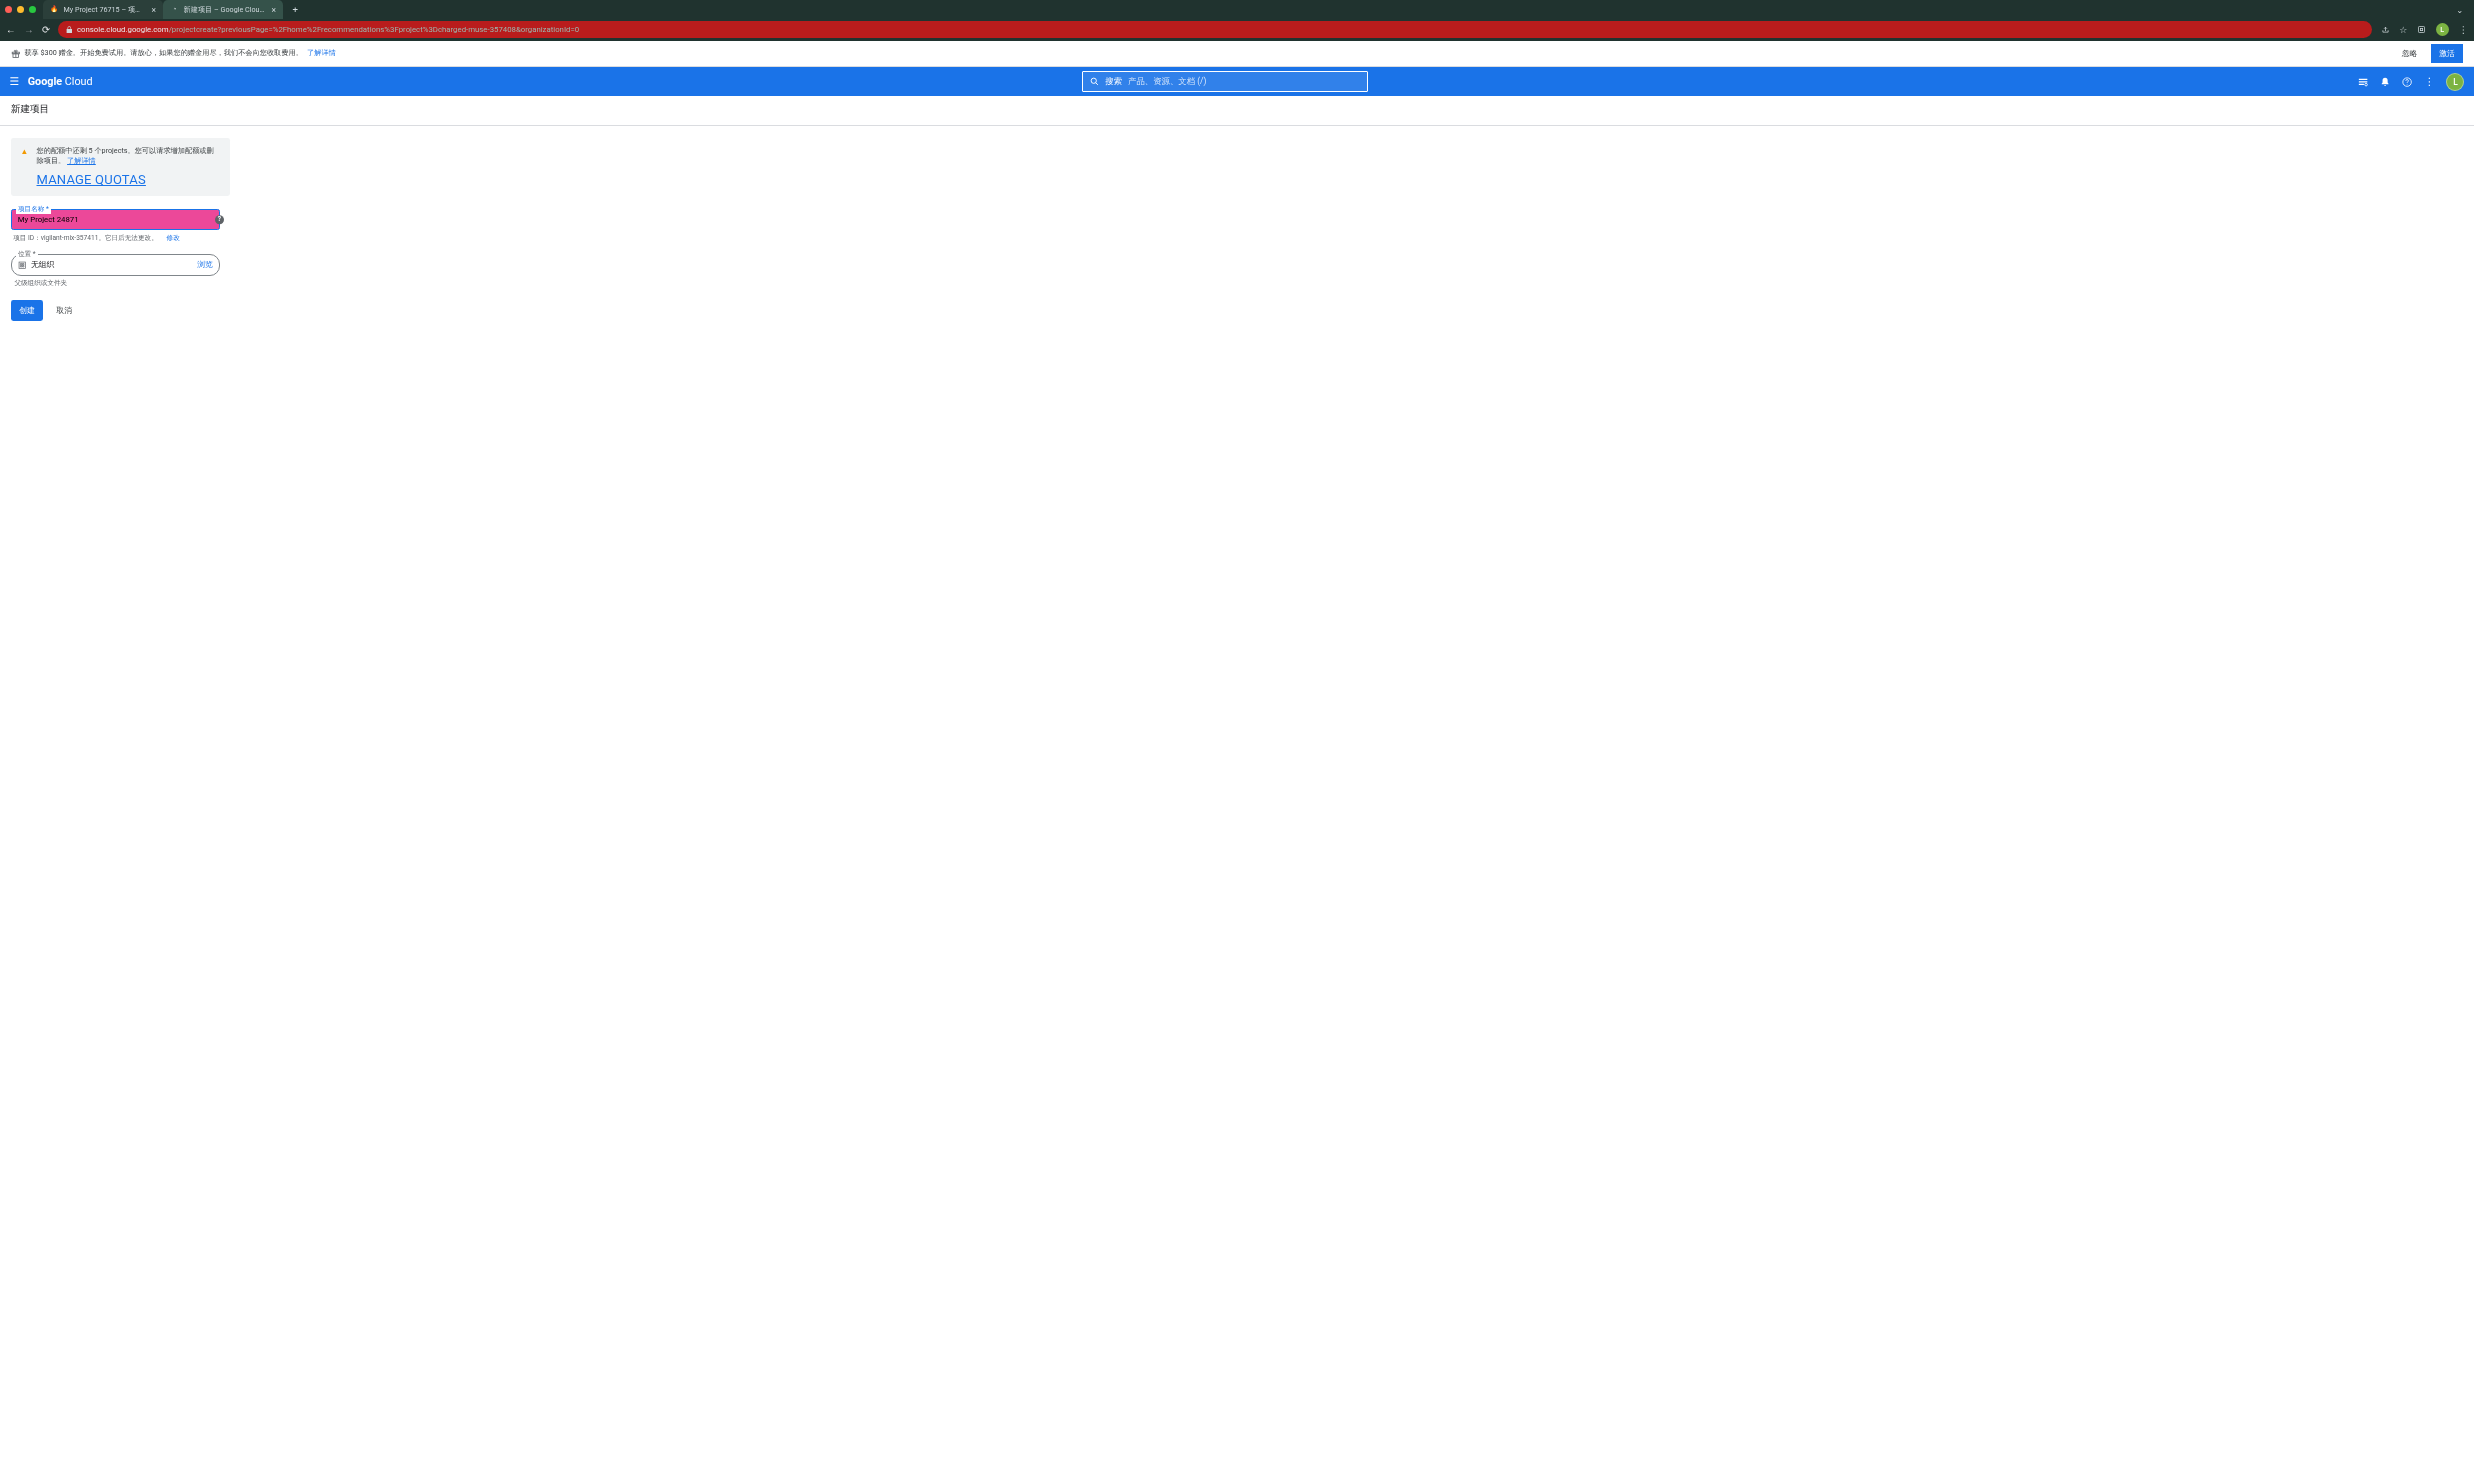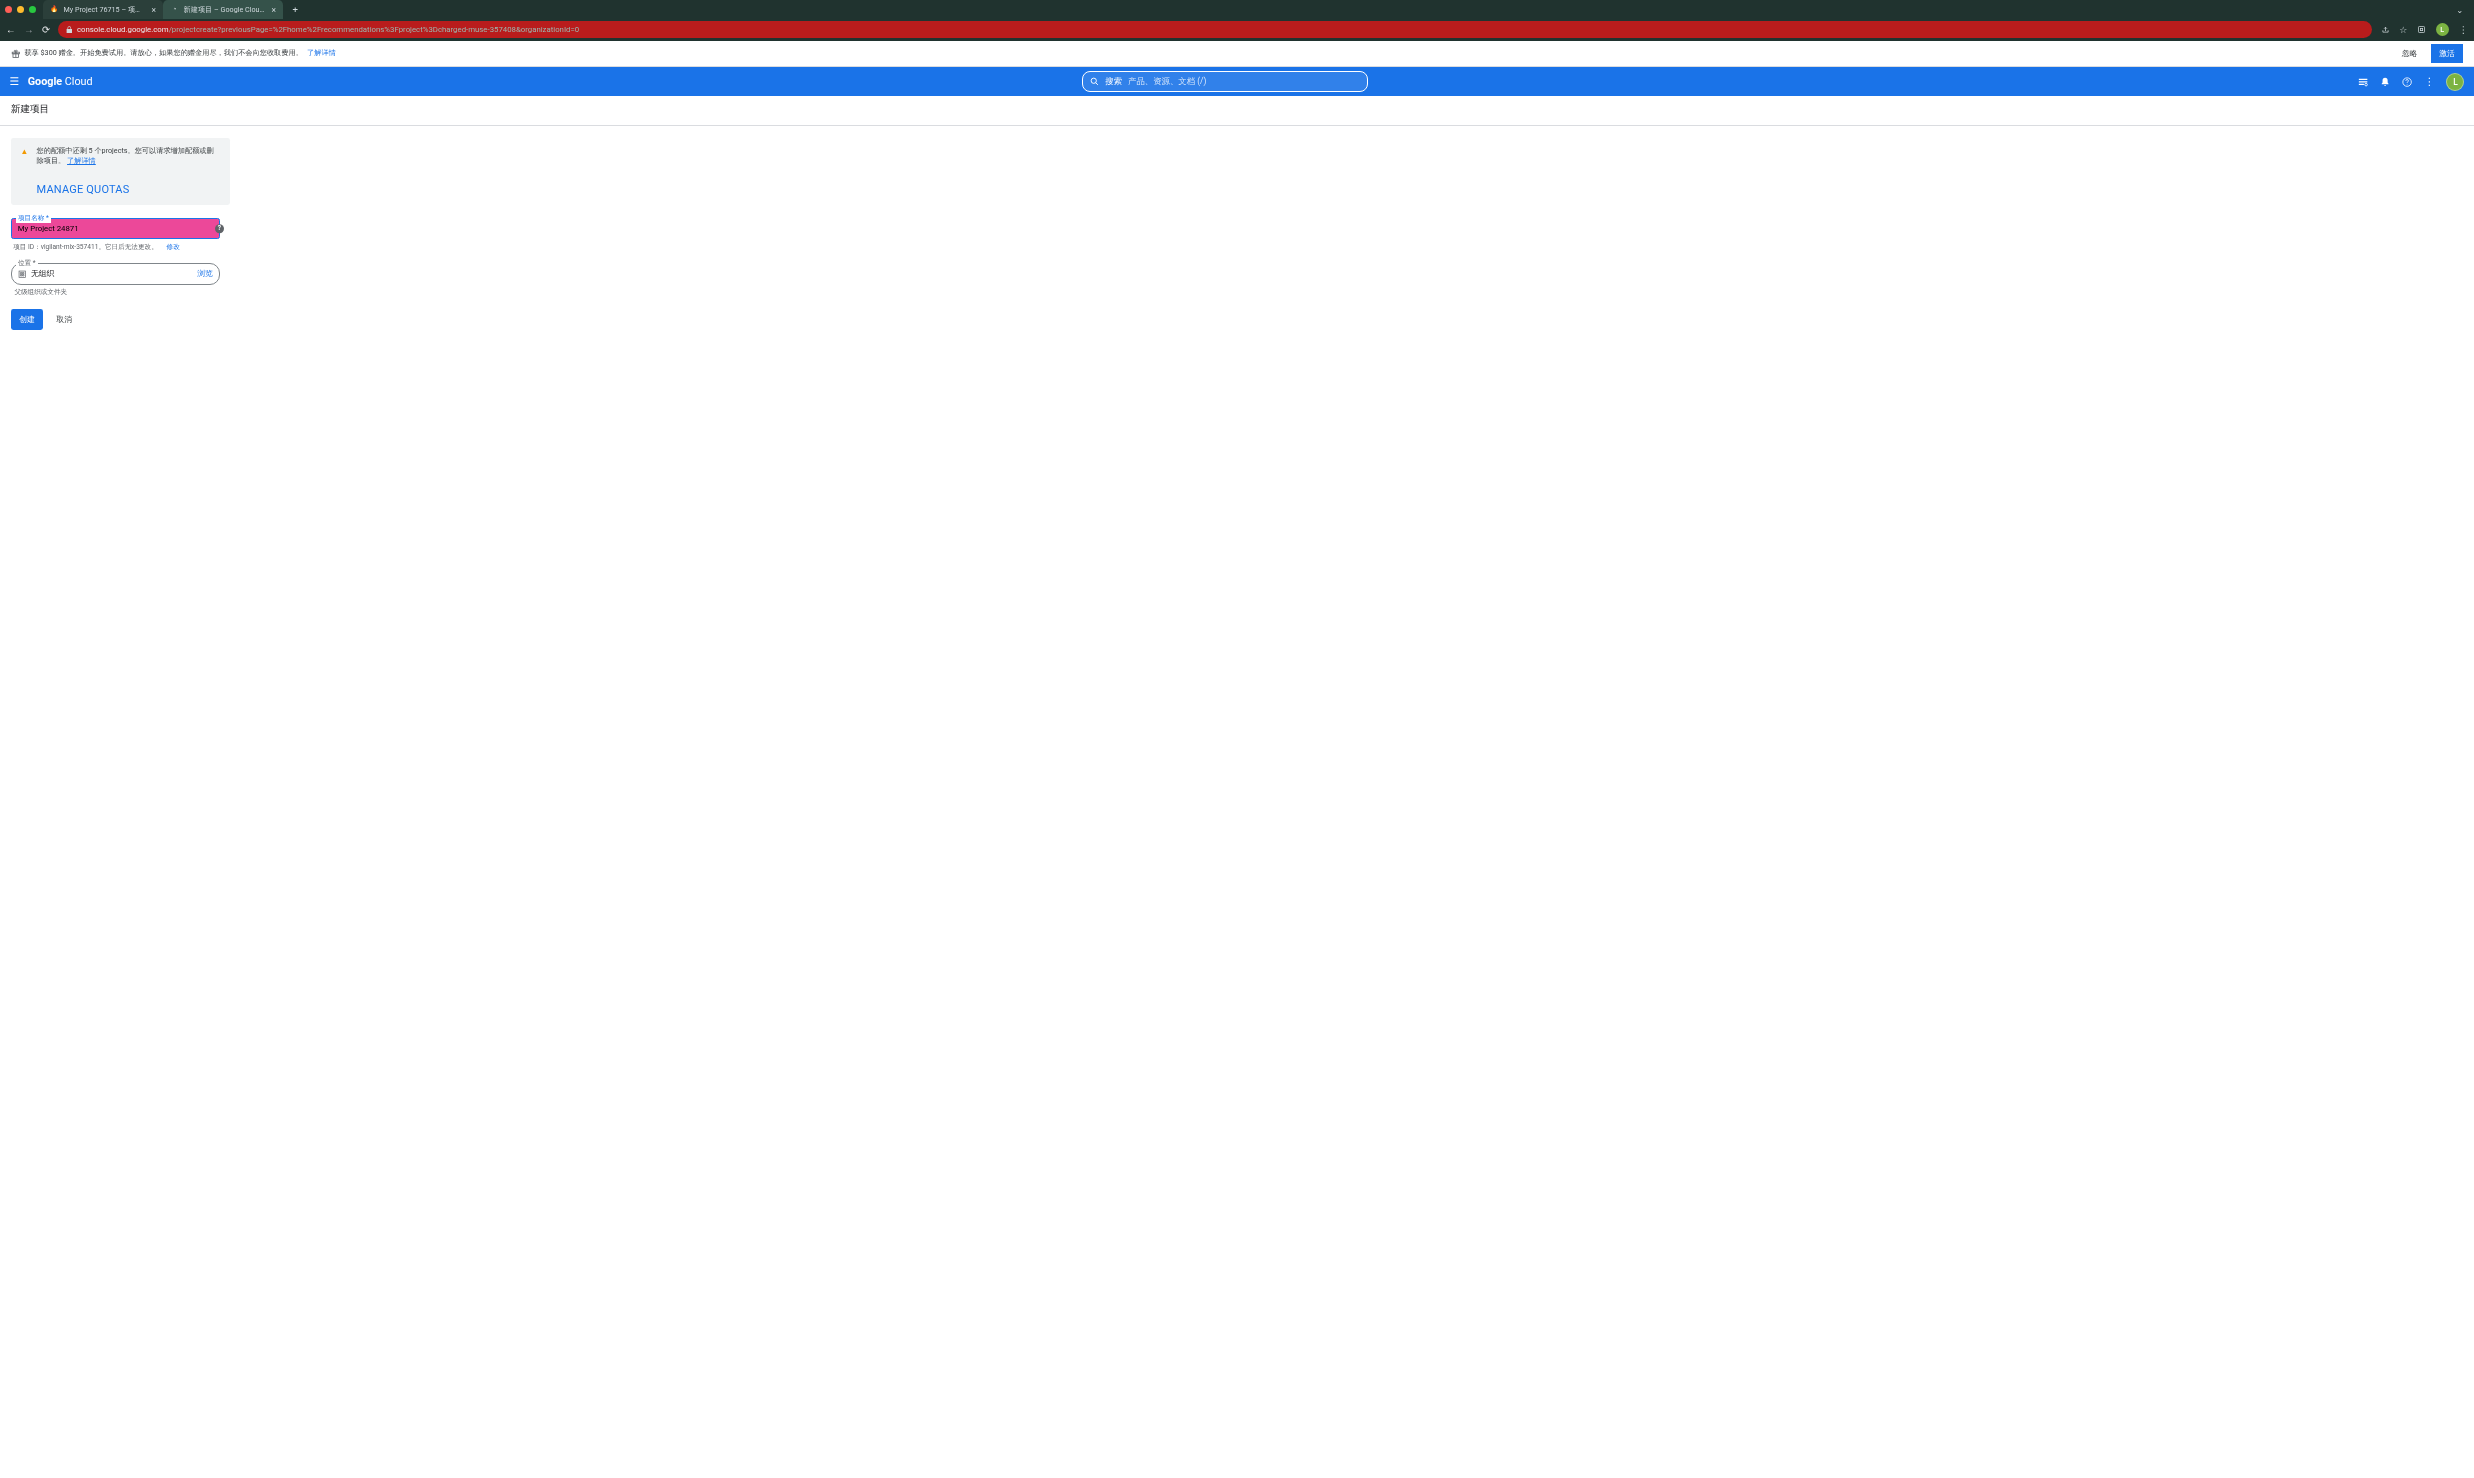--- a/index.html
+++ b/index.html
@@ -39,38 +39,38 @@
 .promo-bar .spacer { flex:1; }
 .promo-bar .dismiss { color:#3c4043; font-size:7.8px; margin-right:9.6px; cursor:pointer; }
 .promo-bar .activate-btn { background:#1a73e8; color:#fff; border:none; border-radius:0; padding:4.2px 8.4px; font-size:7.8px; cursor:pointer; }
 
 
 .gcp-header { background:#1a73e8; color:#fff; height:29px; display:flex; align-items:center; padding:0 9.6px; gap:8.4px; }
 .menu-icon { font-size:10.8px; cursor:pointer; }
 .logo { font-size:10.8px; font-weight:400; }
 .logo b { font-weight:700; }
 .search-wrap { flex:1; display:flex; justify-content:center; }
-.search-box { width:286px; height:20.5px; background:rgba(255,255,255,0.1); border:0.6px solid #fff; border-radius:8px; display:flex; align-items:center; padding:0 7.2px; gap:6px; color:#fff; }
+.search-box { width:286px; height:20.5px; background:rgba(255,255,255,0.1); border:0.6px solid #fff; border-radius:1px; display:flex; align-items:center; padding:0 7.2px; gap:6px; color:#fff; }
 .search-box .search-icon { font-size:9px; }
 .search-label { font-size:8.4px; font-weight:500; }
 .search-placeholder { color:rgba(255,255,255,0.8); font-size:8.4px; }
 .header-icons { display:flex; gap:12px; align-items:center; }
 .header-icons .hicon { font-size:10.2px; cursor:pointer; }
 .avatar-header { width:18px; height:18px; border-radius:50%; background:#7cb342; color:#fff; display:flex; align-items:center; justify-content:center; font-size:8.4px; font-weight:500; border:1.2px solid rgba(255,255,255,0.4); }
 
 
 .page-title-bar { padding:7.2px 10.8px 8.4px; border-bottom:0.6px solid #dadce0; font-size:9.6px; color:#202124; }
 
 
 .form-area { padding:12px 10.8px; max-width:241px; }
 .quota-alert { background:#f1f3f4; border-radius:2.4px; padding:8.4px 9.6px 8.4px 9.6px; margin-bottom:13.2px; display:flex; gap:8.4px; font-size:7.2px; color:#3c4043; }
 .quota-alert .warn-icon { color:#f29900; font-size:7.8px; margin-top:1.2px; }
 .quota-alert a { color:#1a73e8; text-decoration:none; }
 .quota-alert .learn-link { text-decoration:underline; }
-.quota-alert .manage-q { display:block; margin-top:17px; font-size:11px; letter-spacing:0.2px; }
+.quota-alert .manage-q { display:block; margin-top:6px; font-size:13px; letter-spacing:0.2px; text-decoration:underline; }
 
 .field-group { position:relative; margin-bottom:3.6px; }
 .floating-label { position:absolute; top:-4.2px; left:4.8px; background:#fff; padding:0 2.4px; font-size:6.6px; color:#1a73e8; }
 .floating-label.muted { color:#5f6368; }
 .text-input { width:209px; height:21.7px; border:1.2px solid #1a73e8; border-radius:2.4px; padding:0 21.7px 0 6px; font-size:7.8px; background:#ec4899; outline:none; }
 .input-help { position:absolute; right:6px; top:50%; transform:translateY(-50%); width:9.6px; height:9.6px; border-radius:50%; background:#5f6368; color:#fff; display:flex; align-items:center; justify-content:center; font-size:6.6px; font-weight:bold; }
 .helper-row { font-size:6.6px; color:#5f6368; margin:3.6px 0 10.8px 2.4px; }
 .helper-row a { color:#1a73e8; text-decoration:none; margin-left:7.2px; }
 
 .location-input { width:209px; height:22px; border:0.6px solid #80868b; border-radius:10px; display:flex; align-items:center; padding:0 6px; font-size:7.8px; }

